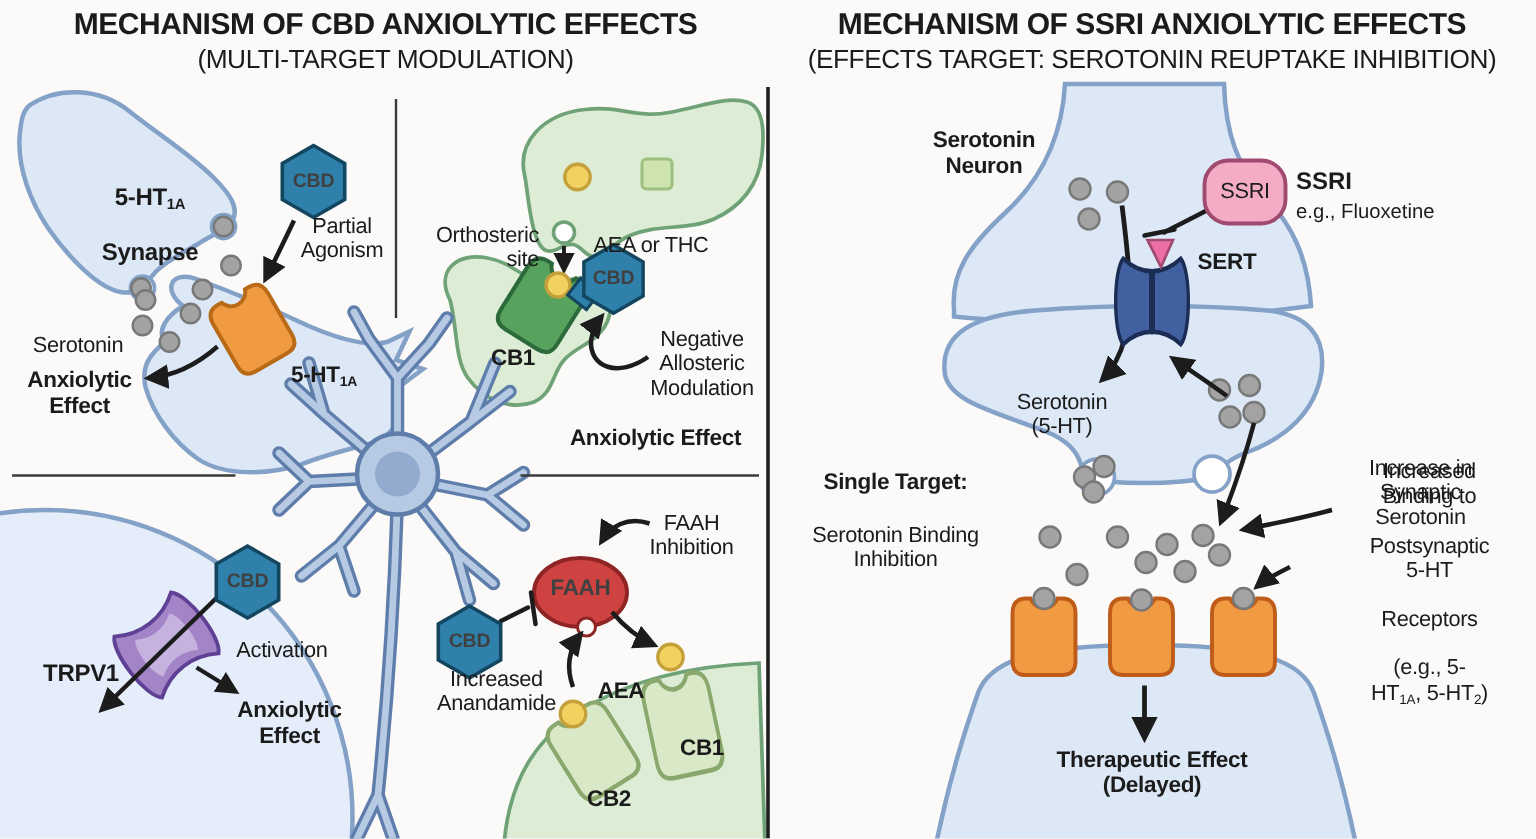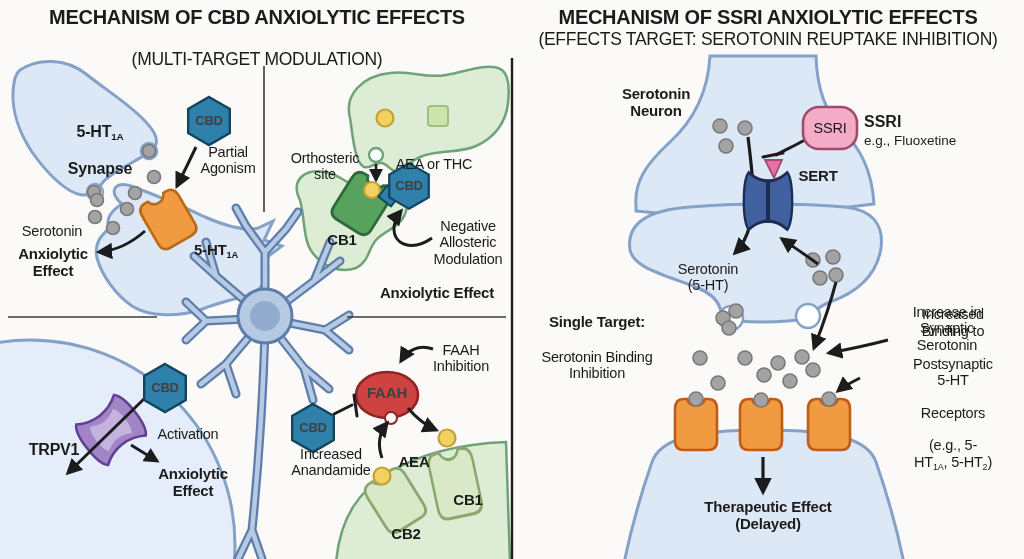--- a/index.html
+++ b/index.html
@@ -206,40 +206,40 @@
     <circle cx="696" cy="399" r="7"></circle>
         <circle cx="761" cy="400" r="7"></circle>
         <circle cx="829" cy="399" r="7"></circle>
   </g>
   <path d="M 763,457 L 763,492" fill="none" stroke="#1c1c1c" stroke-width="3.2" marker-end="url(#ah)"></path>
 </svg>
 
 <div id="labels">
 
   <div class="lbl title" style="left:257px;top:17px;width:500px;">MECHANISM OF CBD ANXIOLYTIC EFFECTS</div>
-  <div class="lbl subtitle" style="left:257px;top:40px;width:500px;margin-top:20px;">(MULTI-TARGET MODULATION)</div>
+  <div class="lbl subtitle" style="left:257px;top:40px;width:500px;">(MULTI-TARGET MODULATION)</div>
   <div class="lbl title" style="left:768px;top:17px;width:510px;">MECHANISM OF SSRI ANXIOLYTIC EFFECTS</div>
   <div class="lbl subtitle" style="left:768px;top:40px;width:510px;">(EFFECTS TARGET: SEROTONIN REUPTAKE INHIBITION)</div>
 
   <div class="lbl b s16" style="left:100px;top:151px;">
     <div><span>5-HT</span><sub>1A</sub></div>
     <div>Synapse</div>
   </div>
   <div class="lbl s13 w" style="left:209px;top:121px;font-weight:600;">CBD</div>
   <div class="lbl s14" style="left:228px;top:160px;">Partial
 Agonism</div>
   <div class="lbl s14" style="left:52px;top:231px;">Serotonin</div>
   <div class="lbl b s15" style="left:53px;top:263px;">Anxiolytic
 Effect</div>
   <div class="lbl b s15" style="left:216px;top:243px;">
     <span>5-HT</span><sub>1A</sub>
   </div>
 
   <div class="lbl s14" style="left:434px;top:136px;margin-top:28px;">AEA or THC</div>
-  <div class="lbl s14" style="left:325px;top:166px;">Orthosteric
+  <div class="lbl s14" style="left:325px;top:166px;text-align:right;">Orthosteric
 site</div>
   <div class="lbl s13 w" style="left:409px;top:186px;font-weight:600;">CBD</div>
   <div class="lbl b s15" style="left:342px;top:240px;">CB1</div>
   <div class="lbl s14" style="left:468px;top:243px;">Negative
 Allosteric
 Modulation</div>
   <div class="lbl b s15" style="left:437px;top:293px;">Anxiolytic Effect</div>
 
   <div class="lbl s13 w" style="left:165px;top:388px;font-weight:600;">CBD</div>
   <div class="lbl b s16" style="left:54px;top:450px;">TRPV1</div>

